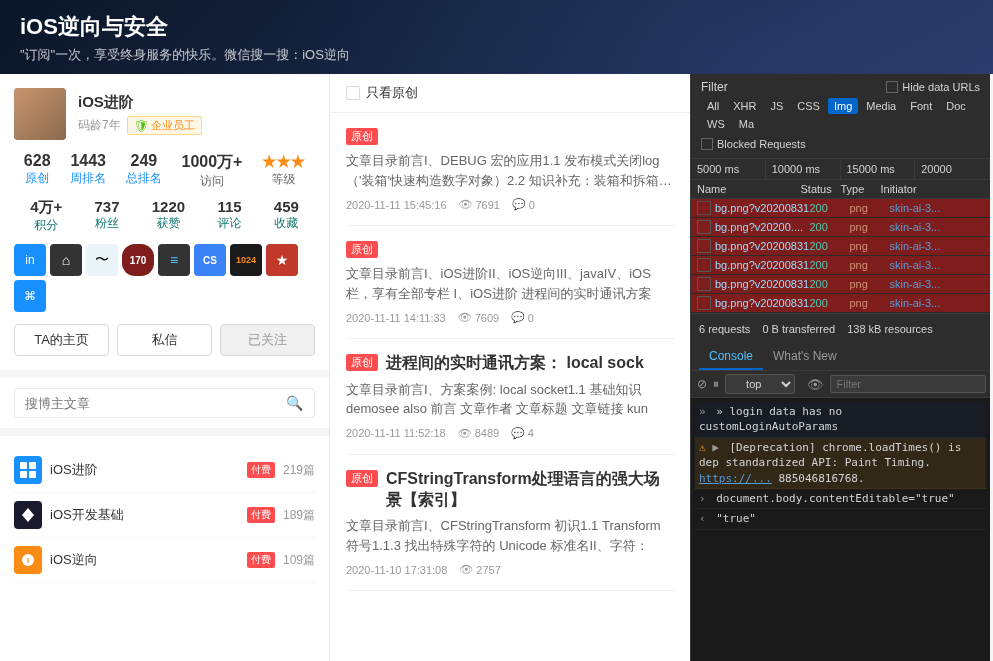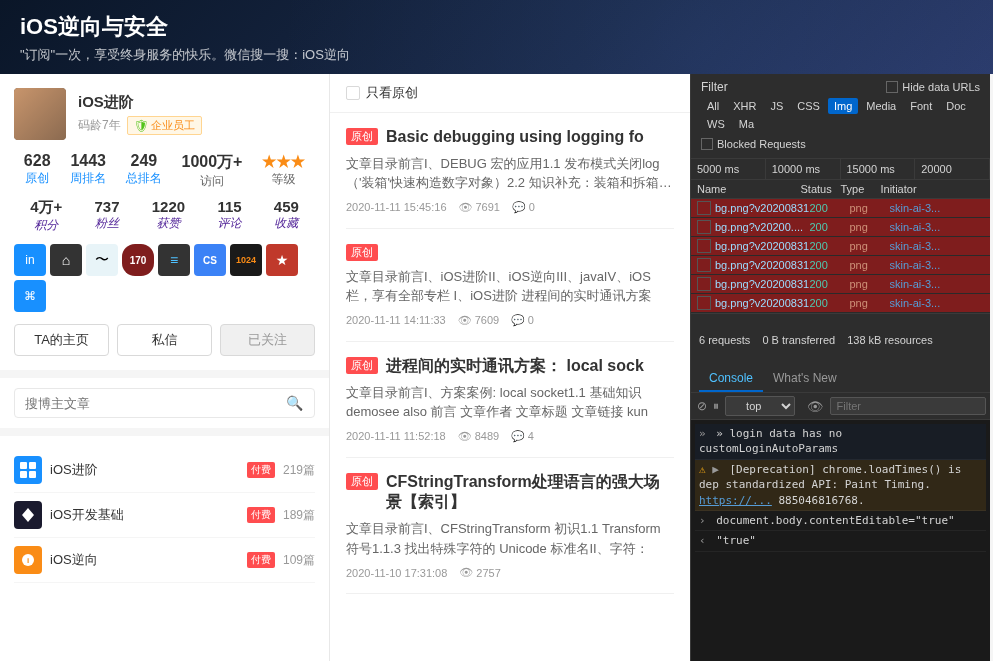--- a/index.html
+++ b/index.html
@@ -30,21 +30,21 @@
 
     .stats-row { display: flex; justify-content: space-around; margin-bottom: 8px; }
     .stat-item { text-align: center; }
     .stat-num { font-size: 16px; font-weight: bold; color: #333; }
     .stat-label { font-size: 12px; color: #1890ff; cursor: pointer; }
     .stat-label.gray { color: #666; }
 
     .stats-row2 { display: flex; justify-content: space-around; margin-bottom: 10px; }
     .stat2-item { text-align: center; }
     .stat2-num { font-size: 15px; font-weight: bold; color: #333; }
-    .stat2-label { font-size: 12px; color: #4c1d95; font-style: italic; }
+    .stat2-label { font-size: 12px; color: #0f766e; }
 
     .badges-row { display: flex; flex-wrap: wrap; gap: 4px; margin-bottom: 12px; }
     .badge-icon { width: 32px; height: 32px; border-radius: 4px; display: flex; align-items: center; justify-content: center; font-size: 14px; }
     .badge-blue { background: #1890ff; color: white; }
     .badge-dark { background: #333; color: white; }
     .badge-num { font-size: 10px; font-weight: bold; }
 
     .action-row { display: flex; gap: 8px; }
     .btn-main { background: white; border: 1px solid #d9d9d9; color: #333; padding: 6px 0; border-radius: 4px; font-size: 13px; cursor: pointer; flex: 1; text-align: center; }
     .btn-msg { background: white; border: 1px solid #d9d9d9; color: #333; padding: 6px 0; border-radius: 4px; font-size: 13px; cursor: pointer; flex: 1; text-align: center; }
@@ -113,21 +113,21 @@
     .net-col-init { flex: 1; }
     .network-rows { overflow-y: auto; }
     .net-row { display: flex; padding: 2px 6px; border-bottom: 1px solid #2a2a2a; align-items: center; }
     .net-row-checkbox { width: 14px; height: 14px; margin-right: 4px; flex-shrink: 0; border: 1px solid #555; background: transparent; }
     .net-cell { font-size: 11px; color: #d4d4d4; overflow: hidden; text-overflow: ellipsis; white-space: nowrap; }
     .net-cell-name { flex: 1; color: #9cdcfe; }
     .net-cell-status { width: 40px; color: #4ec9b0; }
     .net-cell-type { width: 40px; color: #ce9178; }
     .net-cell-init { flex: 1; color: #569cd6; }
 
-    .devtools-footer { background: #2d2d2d; padding: 20px 8px; font-size: 11px; color: #d4d4d4; border-top: 1px solid #3a3a3a; display: flex; gap: 12px; }
+    .devtools-footer { background: #2d2d2d; padding: 9px 8px; font-size: 11px; color: #d4d4d4; border-top: 1px solid #3a3a3a; display: flex; gap: 12px; }
 
     .console-tabs { background: #2d2d2d; display: flex; border-bottom: 1px solid #3a3a3a; padding: 0 8px; }
     .console-tab { padding: 5px 10px; font-size: 12px; cursor: pointer; border-bottom: 2px solid transparent; }
     .console-tab.active { border-bottom-color: #0066cc; color: #4fc1ff; }
     .console-tab.inactive { color: #999; }
 
     .console-toolbar { background: #2d2d2d; display: flex; align-items: center; gap: 6px; padding: 3px 6px; border-bottom: 1px solid #3a3a3a; }
     .console-icon { color: #999; font-size: 12px; cursor: pointer; }
     .console-select { background: #3a3a3a; border: 1px solid #555; color: #d4d4d4; font-size: 11px; padding: 2px 16px; border-radius: 2px; }
     .console-eye { color: #999; cursor: pointer; font-size: 13px; }
@@ -292,21 +292,20 @@
     <div class="articles-header">
       <div class="only-original">
         <div class="checkbox"></div>
         <span>只看原创</span>
       </div>
     </div>
     <div class="articles-list">
       <div class="article-item">
         <div class="article-top">
           <span class="original-badge">原创</span>
-          <span class="article-title">Basic debugging using logging fo</span>
         </div>
         <div class="article-desc">文章目录前言I、DEBUG 宏的应用1.1 发布模式关闭log（'装箱'快速构造数字对象）2.2 知识补充：装箱和拆箱操作</div>
         <div class="article-meta">
           <span class="article-meta-item">2020-11-11 15:45:16</span>
           <span class="article-meta-item">
             <span>👁</span>
             <span>7691</span>
           </span>
           <span class="article-meta-item">
             <span>💬</span>

